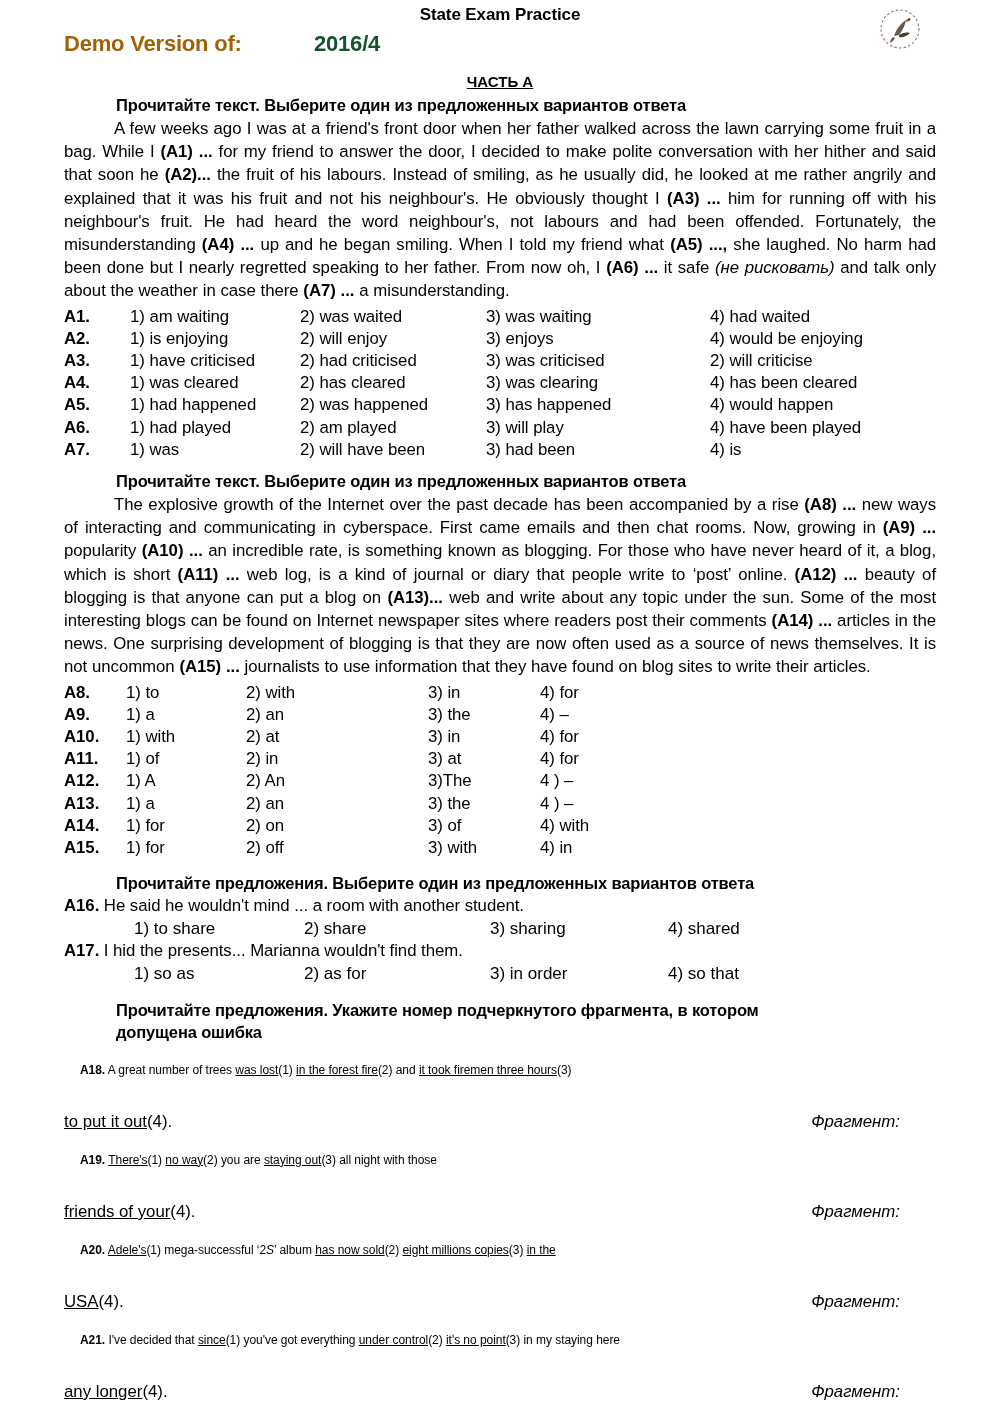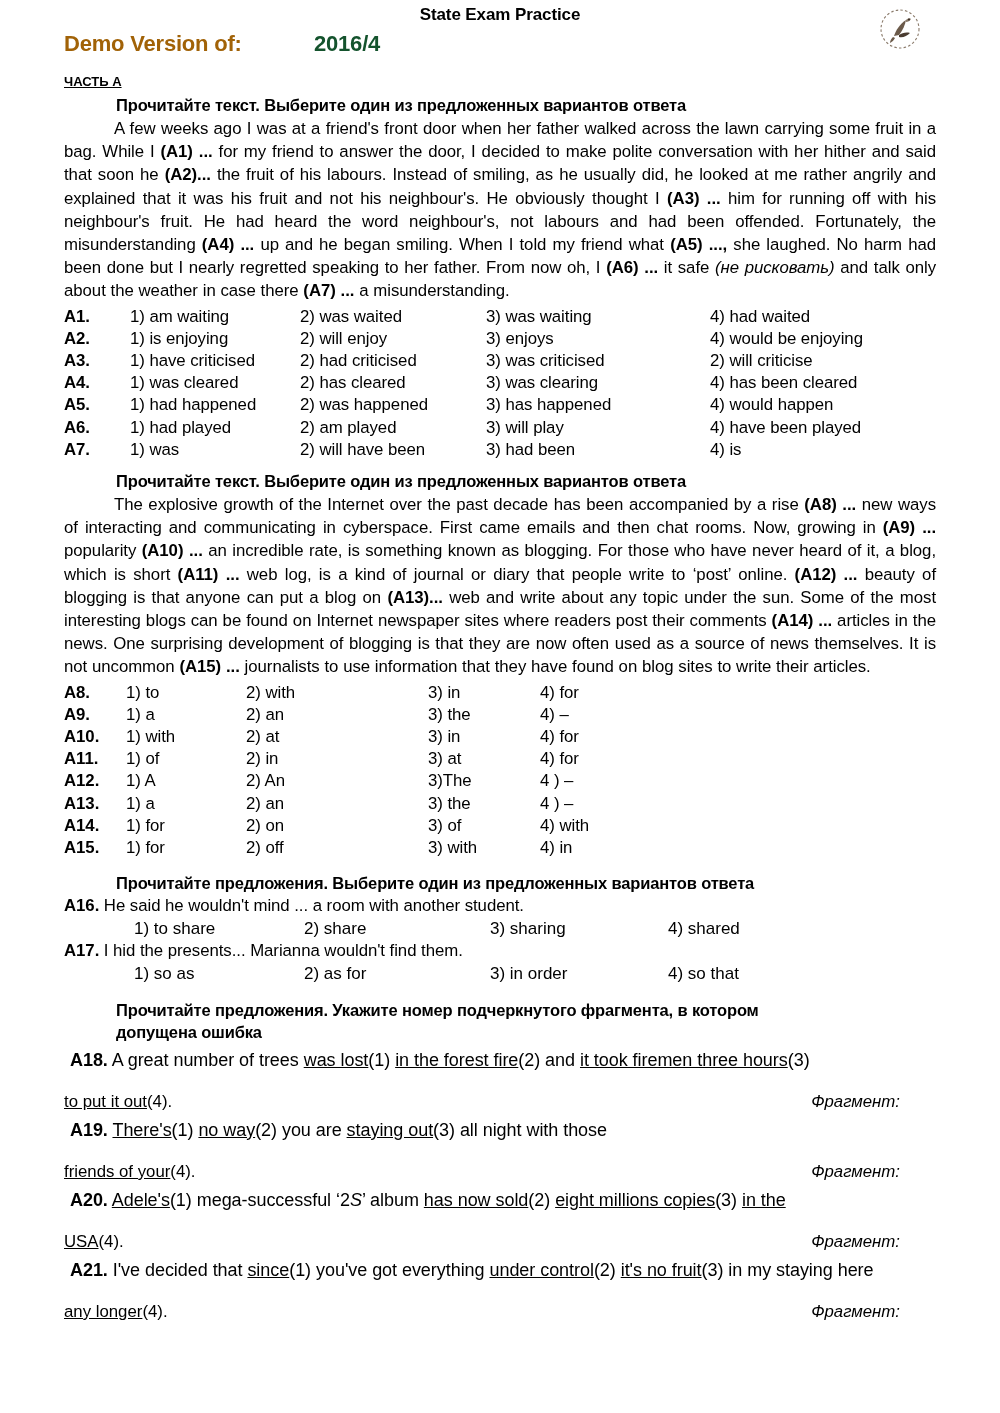--- a/index.html
+++ b/index.html
@@ -60,23 +60,23 @@
   .logo {
     position: absolute;
     right: 8px;
     top: 2px;
     width: 56px;
     height: 48px;
   }
 
   
   .part-title {
-    text-align: left;
-    font-weight: bold;
-    font-size: 13px;
+    text-align: center;
+    font-weight: bold;
+    font-size: 15px;
     line-height: 22px;
     margin: 0 0 2px 0;
   }
   .part-title span {
     text-decoration: underline;
   }
   .instruction {
     font-weight: bold;
     font-size: 16.5px;
     line-height: 21px;
@@ -150,23 +150,23 @@
     white-space: nowrap;
   }
   .sub-opts .s0 { width: 70px; }
   .sub-opts .s1 { width: 170px; }
   .sub-opts .s2 { width: 186px; }
   .sub-opts .s3 { width: 178px; }
   .sub-opts .s4 { width: auto; }
 
   
   .err-q {
-    font-size: 18px;
+    font-size: 12px;
     line-height: 23px;
-    margin: 6px;
+    margin: 16px;
     text-align: justify;
     letter-spacing: -0.05px;
     position: relative;
   }
   .err-q u { text-decoration: underline; }
   .err-q .qnum { font-weight: bold; }
   .err-q i { font-style: italic; }
   .frag-row {
     display: flex;
     justify-content: space-between;
@@ -380,20 +380,20 @@
       <span class="frag-tail"><u>friends of your</u><span>(4).</span></span>
       <span class="frag-label">Фрагмент:</span>
     </div>
 
     <div class="err-q"><span class="qnum">A20.</span> <u>Adele's</u><span>(1)</span><span> mega-successful ‘2</span><i>S</i><span>’ album </span><u>has now sold</u><span>(2)</span> <u>eight millions copies</u><span>(3)</span> <u>in the</u></div>
     <div class="frag-row">
       <span class="frag-tail"><u>USA</u><span>(4).</span></span>
       <span class="frag-label">Фрагмент:</span>
     </div>
 
-    <div class="err-q"><span class="qnum">A21.</span><span> I've decided that </span><u>since</u><span>(1)</span><span> you've got everything </span><u>under control</u><span>(2)</span> <u>it's no fruit</u><span>(3)</span><span> in my staying here </span></div>
+    <div class="err-q"><span class="qnum">A21.</span><span> I've decided that </span><u>since</u><span>(1)</span><span> you've got everything </span><u>under control</u><span>(2)</span> <u>it's no point</u><span>(3)</span><span> in my staying here </span></div>
     <div class="frag-row">
       <span class="frag-tail"><u>any longer</u><span>(4).</span></span>
       <span class="frag-label">Фрагмент:</span>
     </div>
 
   </div>
 </div>
 
 </body></html>

